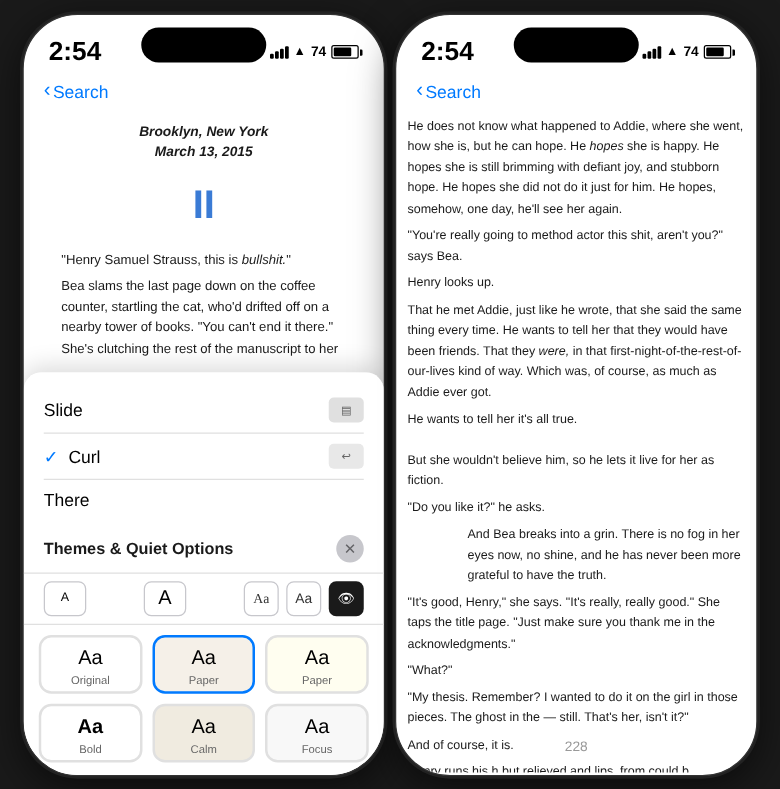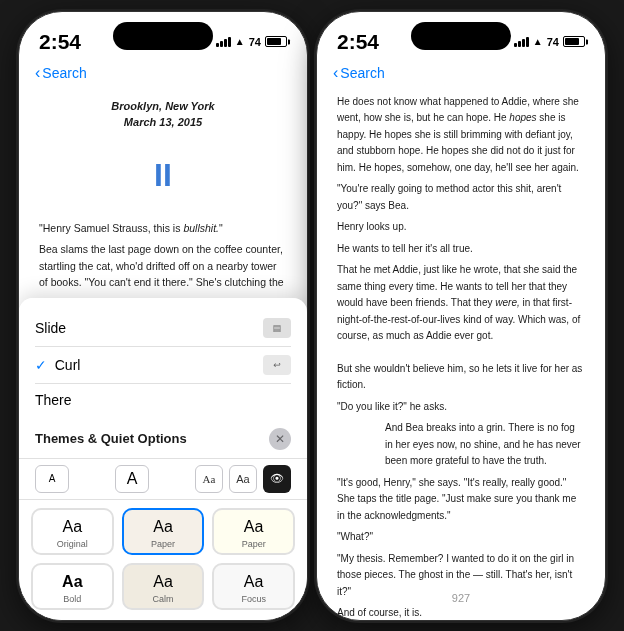--- a/index.html
+++ b/index.html
@@ -99,42 +99,42 @@
       font-size: 14px;
       display: flex;
       align-items: center;
       gap: 2px;
     }
     .back-chevron {
       font-size: 16px;
       color: #007AFF;
     }
     .book-content {
-      padding: 10px 20px;
+      padding: 10px 30px;
       font-size: 11px;
       line-height: 1.55;
       color: #1a1a1a;
       flex: 1;
     }
     .book-title-area {
       text-align: center;
       margin-bottom: 12px;
     }
     .book-location {
       font-style: italic;
       font-size: 11px;
       font-weight: 600;
       text-align: center;
       line-height: 1.5;
     }
     .chapter-num {
       font-size: 32px;
       font-weight: 700;
       color: #3a7bd5;
-      margin: 20px 0;
+      margin: 8px 0;
     }
     .book-text {
       font-size: 10.5px;
       line-height: 1.6;
       color: #1a1a1a;
     }
     
     .overlay-panel {
       position: absolute;
       bottom: 0;
@@ -445,32 +445,32 @@
       </div>
     </div>
 
     <div class="nav-bar">
       <div class="back-btn">
         <span class="back-chevron">‹</span>
         <span>Search</span>
       </div>
     </div>
 
-    <div class="book-content-right" style="padding: 6px 20px 30px; font-size: 10px; line-height: 1.65; color: #1a1a1a; overflow: hidden; height: 530px;">
+    <div class="book-content-right" style="padding: 6px 9px 30px; font-size: 10px; line-height: 1.65; color: #1a1a1a; overflow: hidden; height: 530px;">
       <p>He does not know what happened to Addie, where she went, how she is, but he can hope. He <em>hopes</em> she is happy. He hopes she is still brimming with defiant joy, and stubborn hope. He hopes she did not do it just for him. He hopes, somehow, one day, he'll see her again.</p>
       <p style="margin-top:5px;">"You're really going to method actor this shit, aren't you?" says Bea.</p>
       <p style="margin-top:5px;">Henry looks up.</p>
+      <p style="margin-top:5px;">That he met Addie, just like he wrote, that she said the same thing every time. He wants to tell her that they would have been friends. That they <em>were,</em> in that first-night-of-the-rest-of-our-lives kind of way. Which was, of course, as much as Addie ever got.</p>
       <p style="margin-top:5px;">He wants to tell her it's all true.</p>
-      <p style="margin-top:5px;">That he met Addie, just like he wrote, that she said the same thing every time. He wants to tell her that they would have been friends. That they <em>were,</em> in that first-night-of-the-rest-of-our-lives kind of way. Which was, of course, as much as Addie ever got.</p>
       <p style="margin-top:16px;">But she wouldn't believe him, so he lets it live for her as fiction.</p>
       <p style="margin-top:5px;">"Do you like it?" he asks.</p>
       <p style="margin-top:5px;margin-left:48px;">And Bea breaks into a grin. There is no fog in her eyes now, no shine, and he has never been more grateful to have the truth.</p>
       <p style="margin-top:5px;">"It's good, Henry," she says. "It's really, really good." She taps the title page. "Just make sure you thank me in the acknowledgments."</p>
       <p style="margin-top:5px;">"What?"</p>
       <p style="margin-top:5px;">"My thesis. Remember? I wanted to do it on the girl in those pieces. The ghost in the — still. That's her, isn't it?"</p>
       <p style="margin-top:5px;">And of course, it is.</p>
       <p style="margin-top:5px;">Henry runs his h but relieved and  lips, from could b</p>
 
     </div>
 
-    <div class="page-num">927</div>
+    <div class="page-num">228</div>
   </div>
 </div>
 
 </body></html>

